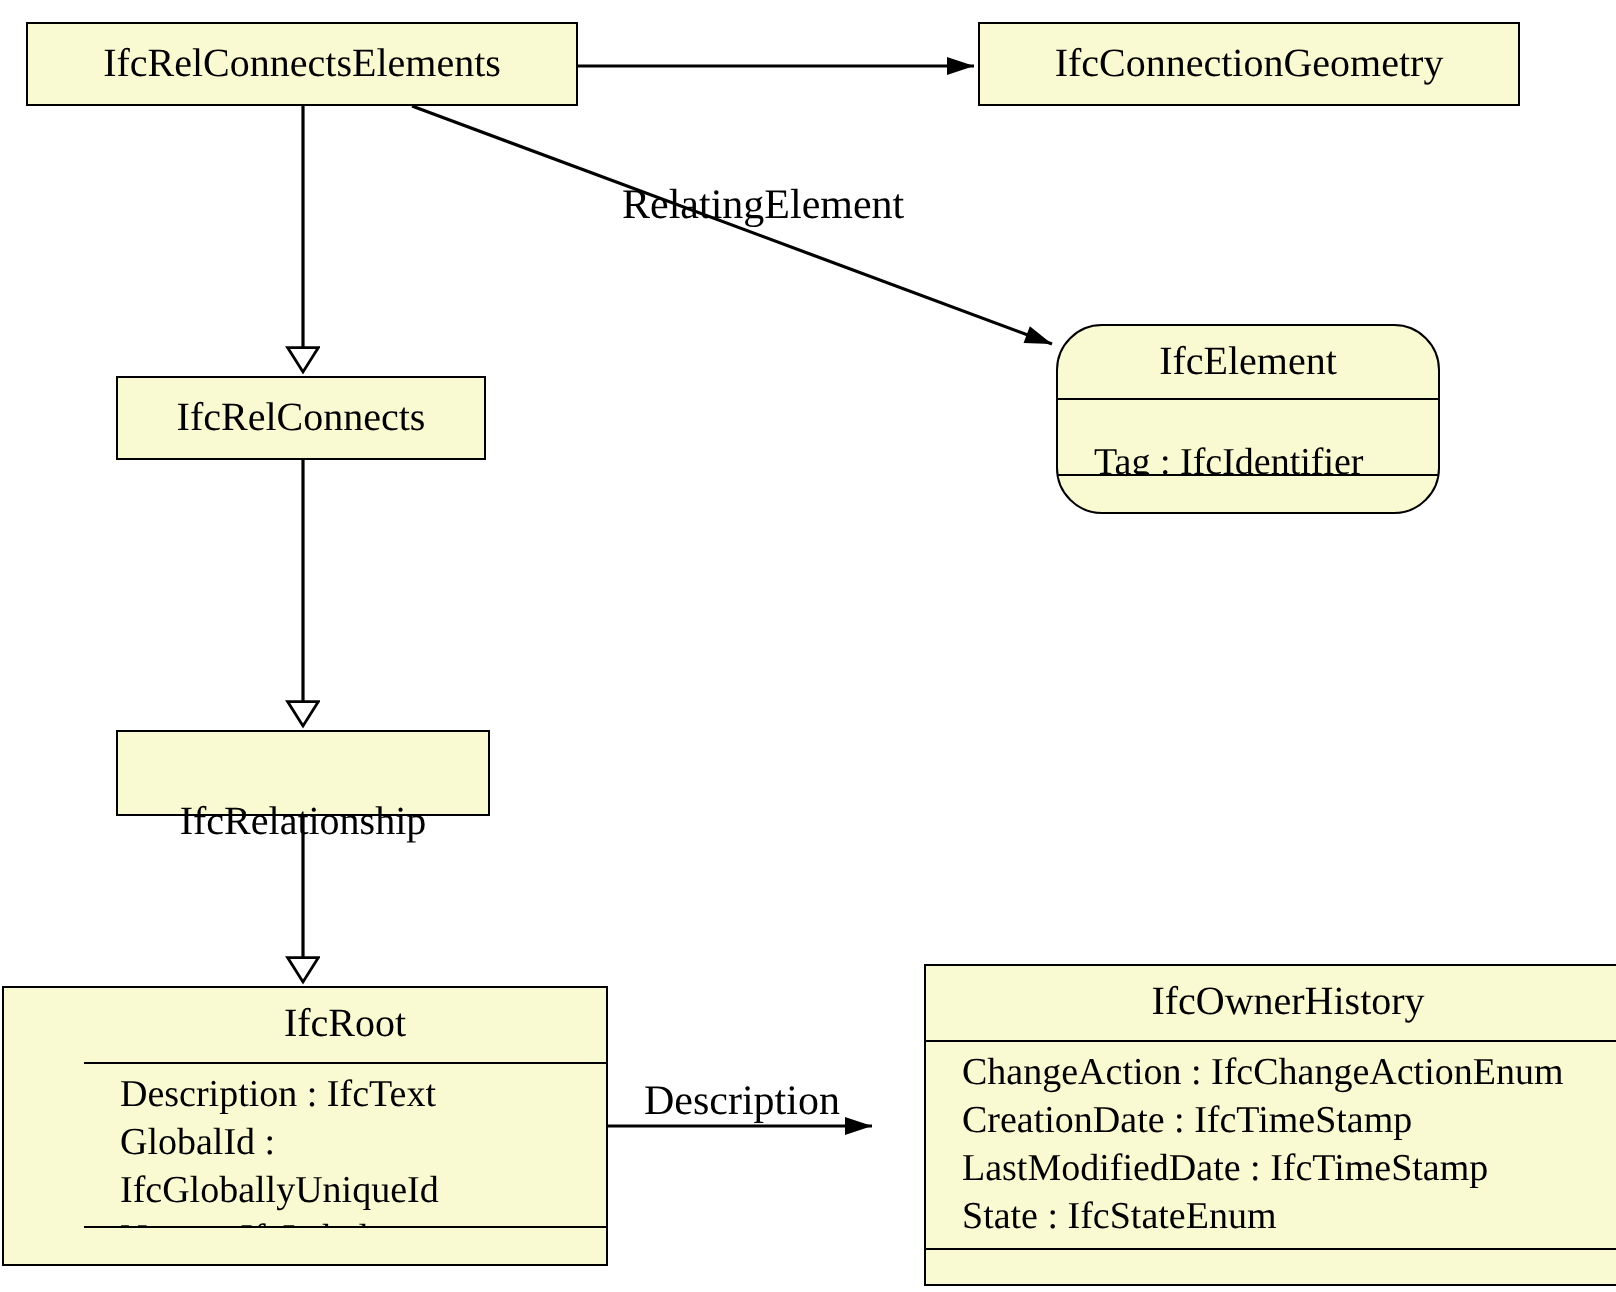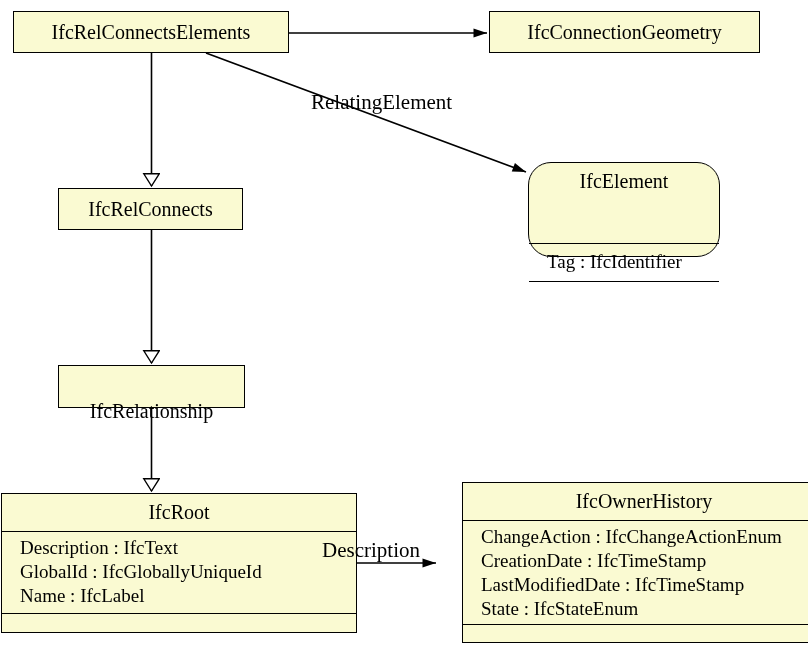--- a/index.html
+++ b/index.html
@@ -53,26 +53,26 @@
     white-space: nowrap;
     z-index: 3;
   }
   
   #box-relconnectselements { left: 13px;  top: 11px;  width: 276px; height: 42px; }
   #box-relconnectselements .uml-title { height: 100%; }
   #box-connectiongeometry  { left: 489px; top: 11px;  width: 271px; height: 42px; }
   #box-connectiongeometry .uml-title { height: 100%; }
   #box-element             { left: 528px; top: 162px; width: 192px; height: 95px; border-radius: 23px; }
   #box-element .uml-title  { height: 36px; }
-  #box-element .uml-attrs  { height: 38px; padding-top: 6px; margin-top: 44px; }
+  #box-element .uml-attrs  { height: 38px; padding-top: 20px; }
   #box-relconnects         { left: 58px;  top: 188px; width: 185px; height: 42px; }
   #box-relconnects .uml-title { height: 100%; }
   #box-relationship        { left: 58px;  top: 365px; width: 187px; height: 43px; }
   #box-relationship .uml-title { height: 100%; margin-top: 25px; }
-  #box-root                { left: 1px;   top: 493px; width: 356px; height: 140px; }
+  #box-root                { left: 1px;   top: 493px; width: 303px; height: 140px; padding-left: 40px; }
   #box-root .uml-title     { height: 37px; }
   #box-root .uml-attrs     { height: 82px; }
   #box-ownerhistory        { left: 438px; top: 482px; width: 364px; height: 161px; margin-left: 24px; }
   #box-ownerhistory .uml-title { height: 37px; }
   #box-ownerhistory .uml-attrs { height: 104px; }
 
   #label-connectiongeometry { left: 290px; top: 1px; }
   #label-relatingelement    { left: 311px; top: 90px; }
   #label-ownerhistory       { left: 322px; top: 538px; }
 </style>

